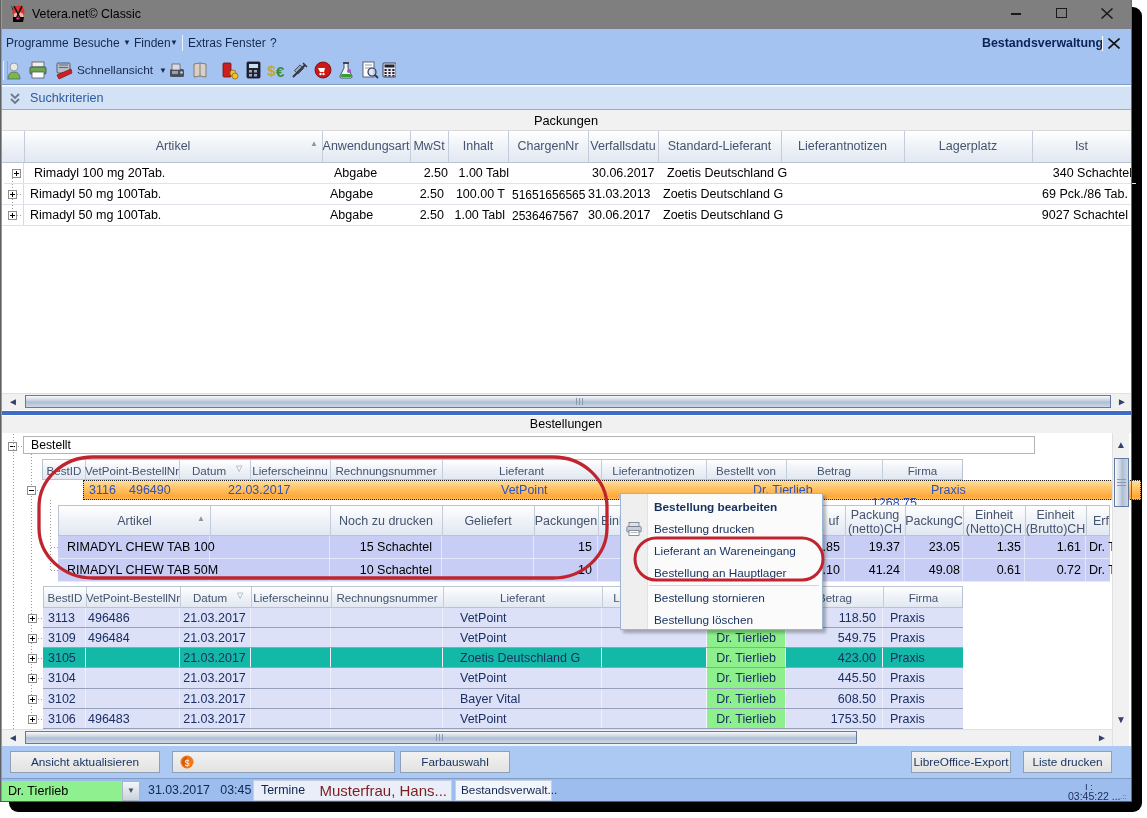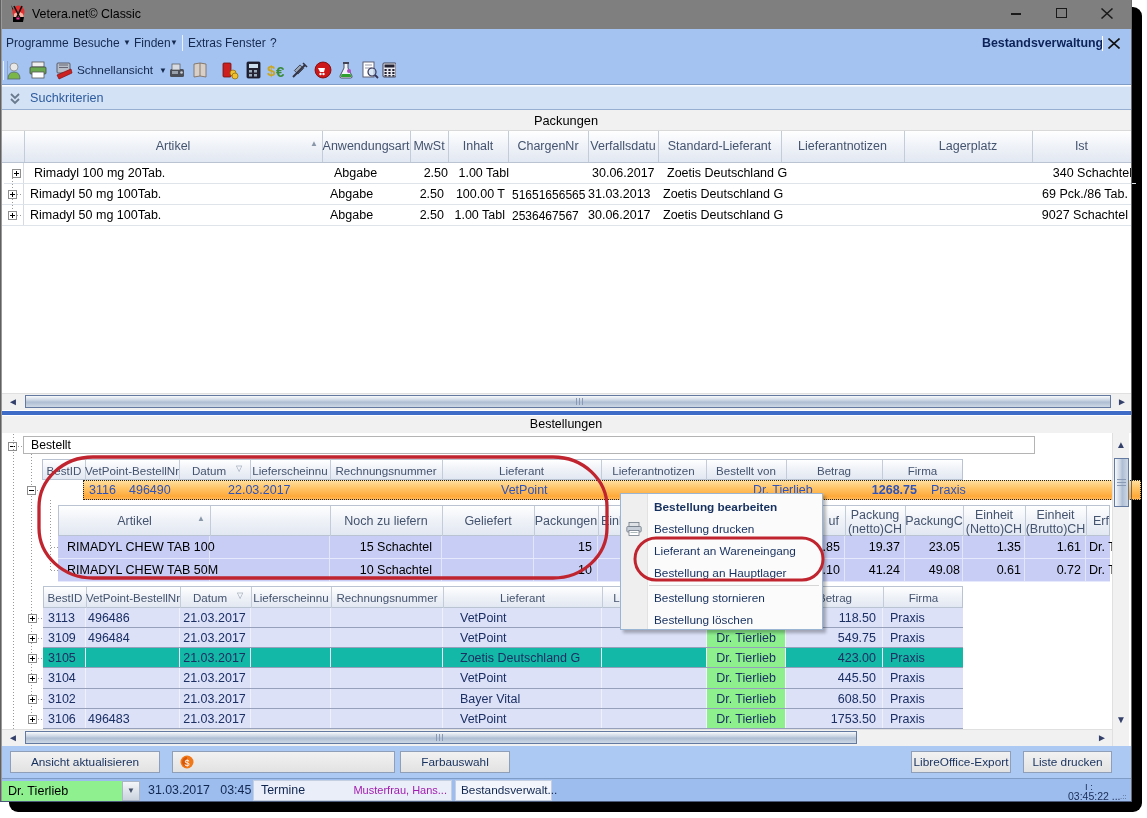--- a/index.html
+++ b/index.html
@@ -291,39 +291,39 @@
  <div class="hc" style="left:743px;width:96px;top:4px;font-size:11.6px;">Betrag</div>
  <div class="hc" style="left:839px;width:81px;top:4px;font-size:11.6px;">Firma</div>
 </div>
 
 <div class="abs" style="left:42px;top:480px;width:1058px;height:20px;background:linear-gradient(180deg,#ffe2a4 0%,#ffc568 40%,#ffa93a 82%,#ffbd60 100%);outline:1px dotted #222;outline-offset:-1px;margin-left:41px;">
  <div class="bcell" style="left:6px;top:3px;color:#2e53bc;">3116</div>
  <div class="bcell" style="left:46px;top:3px;color:#2e53bc;">496490</div>
  <div class="bcell" style="left:145px;top:3px;color:#2e53bc;">22.03.2017</div>
  <div class="bcell" style="left:418px;top:3px;color:#2e53bc;">VetPoint</div>
  <div class="bcell" style="left:670px;top:3px;color:#2e53bc;">Dr. Tierlieb</div>
- <div class="brcell" style="left:744px;width:90px;top:3px;color:#2e53bc;font-weight:bold;">1268.75</div>
+ <div class="brcell" style="left:744px;width:90px;top:16px;color:#2e53bc;">1268.75</div>
  <div class="bcell" style="left:848px;top:3px;color:#2e53bc;">Praxis</div>
 </div>
 <div class="plus" style="left:27px;top:486px;"></div>
 
 <div class="abs hdr" style="left:58px;top:505px;width:1052px;height:31px;border:1px solid #b9c3d2;box-sizing:border-box;">
  <div class="vsep" style="left:151px;top:0;height:30px;"></div>
  <div class="vsep" style="left:271px;top:0;height:30px;"></div>
  <div class="vsep" style="left:383px;top:0;height:30px;"></div>
  <div class="vsep" style="left:475px;top:0;height:30px;"></div>
  <div class="vsep" style="left:539px;top:0;height:30px;"></div>
  <div class="vsep" style="left:786px;top:0;height:30px;"></div>
  <div class="vsep" style="left:846px;top:0;height:30px;"></div>
  <div class="vsep" style="left:904px;top:0;height:30px;"></div>
  <div class="vsep" style="left:966px;top:0;height:30px;"></div>
  <div class="vsep" style="left:1027px;top:0;height:30px;"></div>
  <div class="hc" style="left:0px;width:151px;top:8px;">Artikel</div>
  <div class="hc" style="left:138px;top:8px;font-size:8px;color:#8a97a8;">▲</div>
- <div class="hc" style="left:271px;width:112px;top:8px;">Noch zu liefern</div>
+ <div class="hc" style="left:271px;width:112px;top:8px;">Noch zu drucken</div>
  <div class="hc" style="left:383px;width:92px;top:8px;">Geliefert</div>
  <div class="hc" style="left:475px;width:64px;top:8px;">Packungen</div>
  <div class="hc" style="left:542px;width:40px;top:8px;text-align:left;">Einkauf</div>
  <div class="hc" style="left:752px;width:28px;top:8px;text-align:right;">uf</div>
  <div class="hc" style="left:786px;width:60px;top:2px;">Packung<br>(netto)CH</div>
  <div class="hc" style="left:846px;width:58px;top:8px;">PackungC</div>
  <div class="hc" style="left:904px;width:62px;top:2px;">Einheit<br>(Netto)CH</div>
  <div class="hc" style="left:966px;width:61px;top:2px;">Einheit<br>(Brutto)CH</div>
  <div class="hc" style="left:1027px;width:30px;top:8px;">Erf</div>
 </div>
@@ -537,21 +537,21 @@
 <div class="abs" style="left:0;top:778px;width:1132px;height:24px;background:#9dbdee;border-top:1px solid #7e9cc6;box-sizing:border-box;">
  <div class="abs" style="left:1px;top:2px;width:121px;height:20px;background:#8ef08e;">
   <div class="abs" style="left:7px;top:0;height:20px;line-height:20px;color:#000;font-size:12.6px;">Dr. Tierlieb</div>
  </div>
  <div class="abs" style="left:122px;top:2px;width:18px;height:20px;background:linear-gradient(180deg,#f4f6f8,#c9d2dd);border:1px solid #aab6c6;box-sizing:border-box;">
   <div class="abs" style="left:4px;top:4px;color:#44506a;font-size:8px;">▼</div>
  </div>
  <div class="abs" style="left:148px;top:0;height:23px;line-height:23px;color:#10264f;font-size:12.4px;">31.03.2017&nbsp;&nbsp;&nbsp;03:45</div>
  <div class="abs" style="left:253px;top:1px;width:199px;height:21px;background:#e9eef9;border:1px solid #c4cfe2;box-sizing:border-box;">
   <div class="abs" style="left:7px;top:0;height:19px;line-height:19px;color:#10264f;font-size:12.4px;">Termine</div>
-  <div class="abs" style="right:4px;top:0;height:19px;line-height:19px;color:#a21caf;font-size:11px;">Musterfrau, Hans...</div>
+  <div class="abs" style="right:4px;top:0;height:19px;line-height:19px;color:#7f1d1d;font-size:15px;">Musterfrau, Hans...</div>
  </div>
  <div class="abs" style="left:455px;top:1px;width:97px;height:21px;background:#f2f5fb;border:1px solid #c4cfe2;box-sizing:border-box;">
   <div class="abs" style="left:5px;top:0;height:19px;line-height:19px;color:#10264f;font-size:11.8px;">Bestandsverwalt...</div>
  </div>
  <div class="abs" style="left:1085px;top:2px;color:#1a2c55;font-size:9.5px;">I :</div>
  <div class="abs" style="left:1068px;top:11px;color:#1a2c55;font-size:10.5px;">03:45:22 ...</div>
  <div class="abs" style="left:1120px;top:13px;color:#4a5a78;font-size:8px;">.::</div>
 </div>
 
 <div class="abs" style="left:620px;top:493px;width:203px;height:137px;background:#fbfbfb;border:1px solid #9ab4d4;box-sizing:border-box;box-shadow:3px 3px 3px rgba(0,0,0,0.28);z-index:30;">

